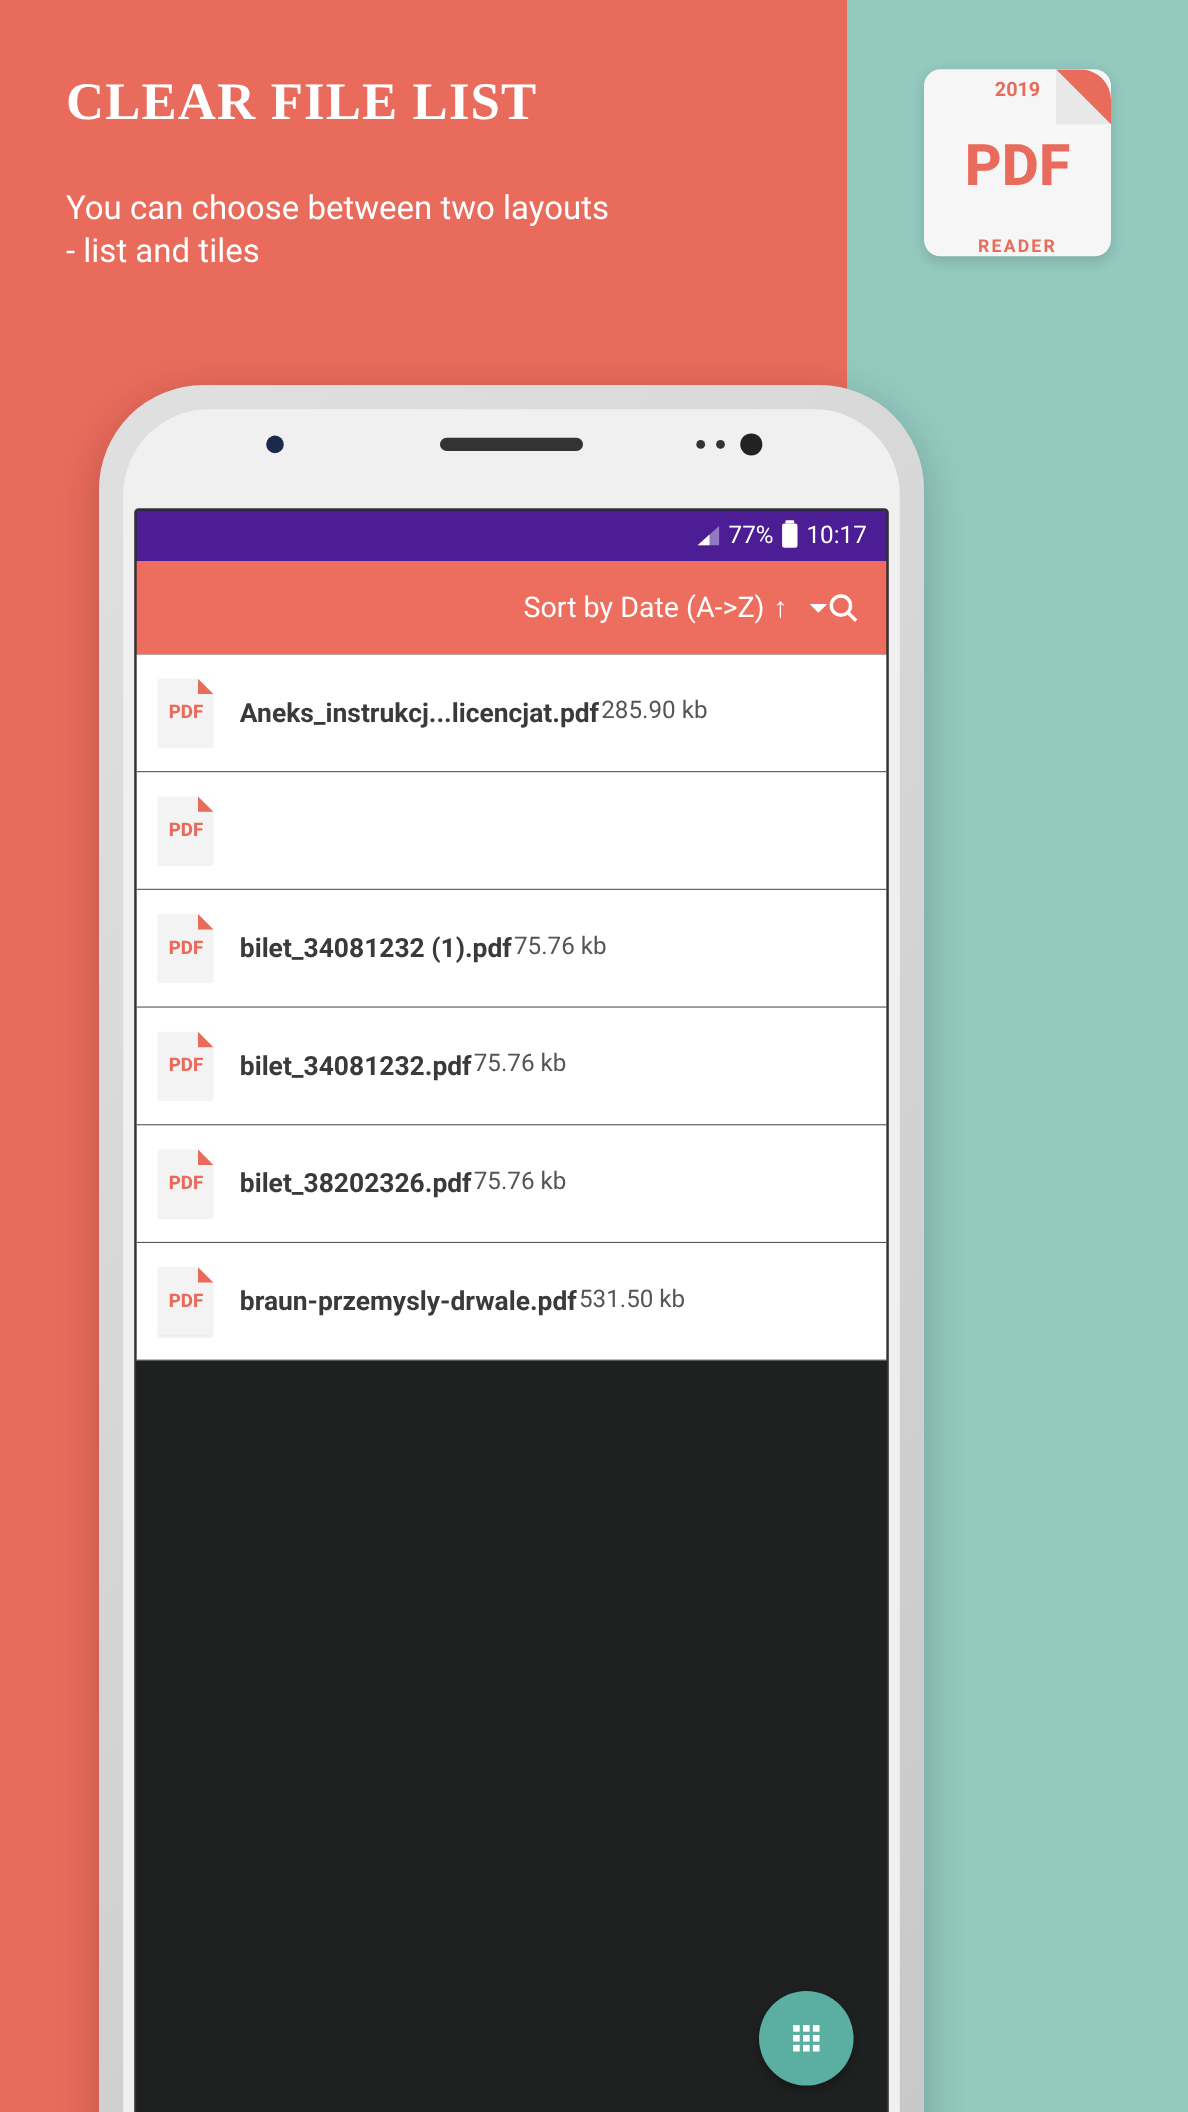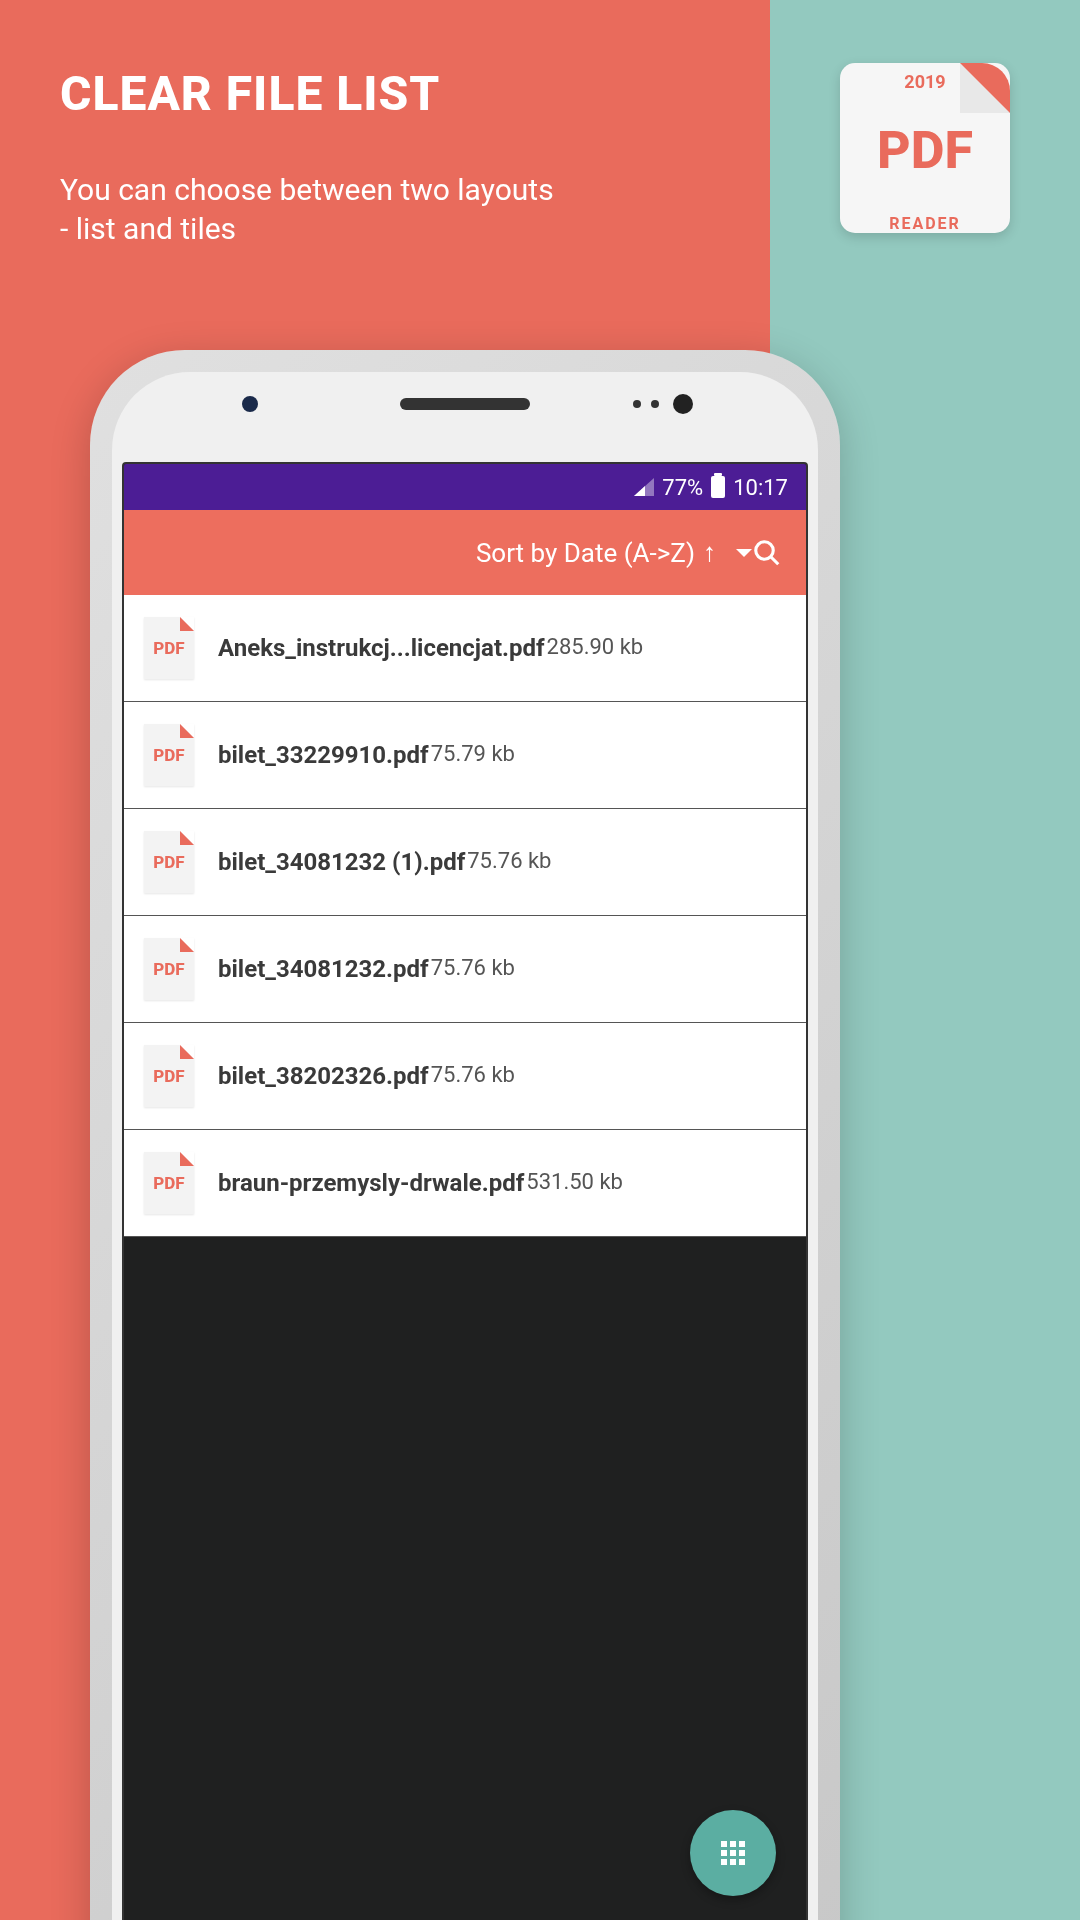--- a/index.html
+++ b/index.html
@@ -25,20 +25,21 @@
       background: #93c9bf;
     }
     .title {
       position: absolute;
       top: 65px;
       left: 60px;
       color: white;
       font-size: 48px;
       font-weight: 800;
       letter-spacing: 1px;
+      font-family: Liberation Serif, serif;
     }
     .subtitle {
       position: absolute;
       top: 170px;
       left: 60px;
       color: white;
       font-size: 30px;
       font-weight: 400;
       line-height: 1.3;
       max-width: 500px;
@@ -325,24 +326,20 @@
           <div class="file-info">
             <span class="file-name">Aneks_instrukcj...licencjat.pdf</span>
             <span class="file-size">285.90 kb</span>
           </div>
         </div>
         <div class="file-row">
           <div class="file-icon">
             <div class="file-icon-fold"></div>
             <span class="file-icon-label">PDF</span>
           </div>
-          <div class="file-info">
-            <span class="file-name">bilet_33229910.pdf</span>
-            <span class="file-size">75.79 kb</span>
-          </div>
         </div>
         <div class="file-row">
           <div class="file-icon">
             <div class="file-icon-fold"></div>
             <span class="file-icon-label">PDF</span>
           </div>
           <div class="file-info">
             <span class="file-name">bilet_34081232 (1).pdf</span>
             <span class="file-size">75.76 kb</span>
           </div>

